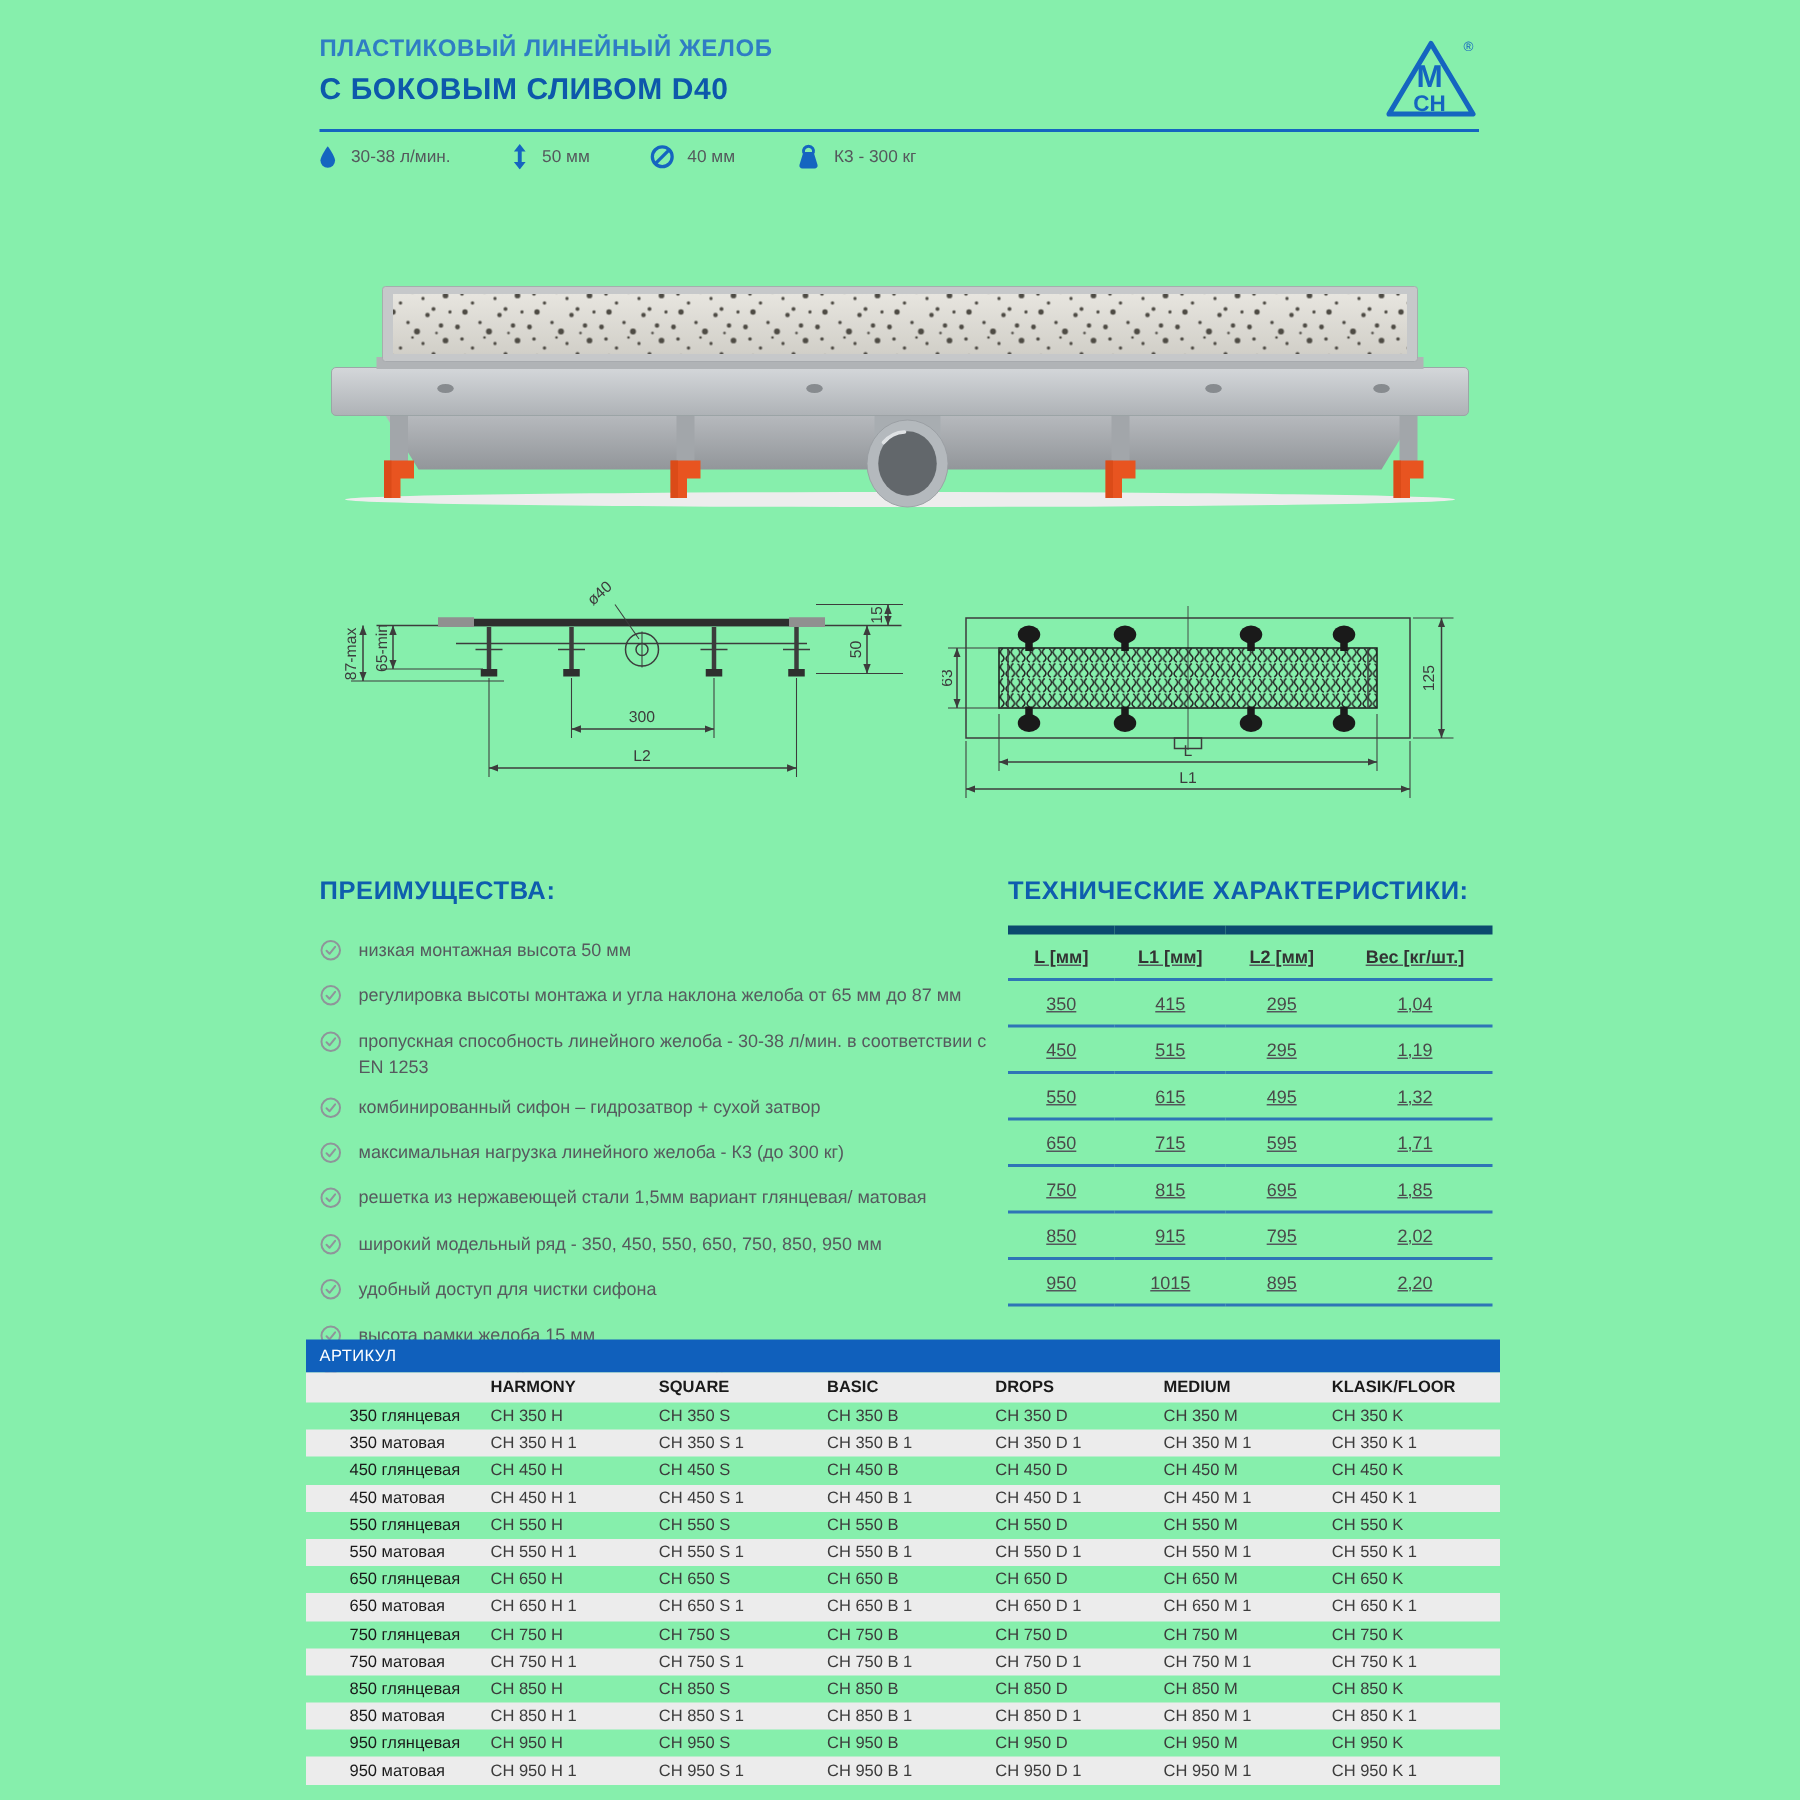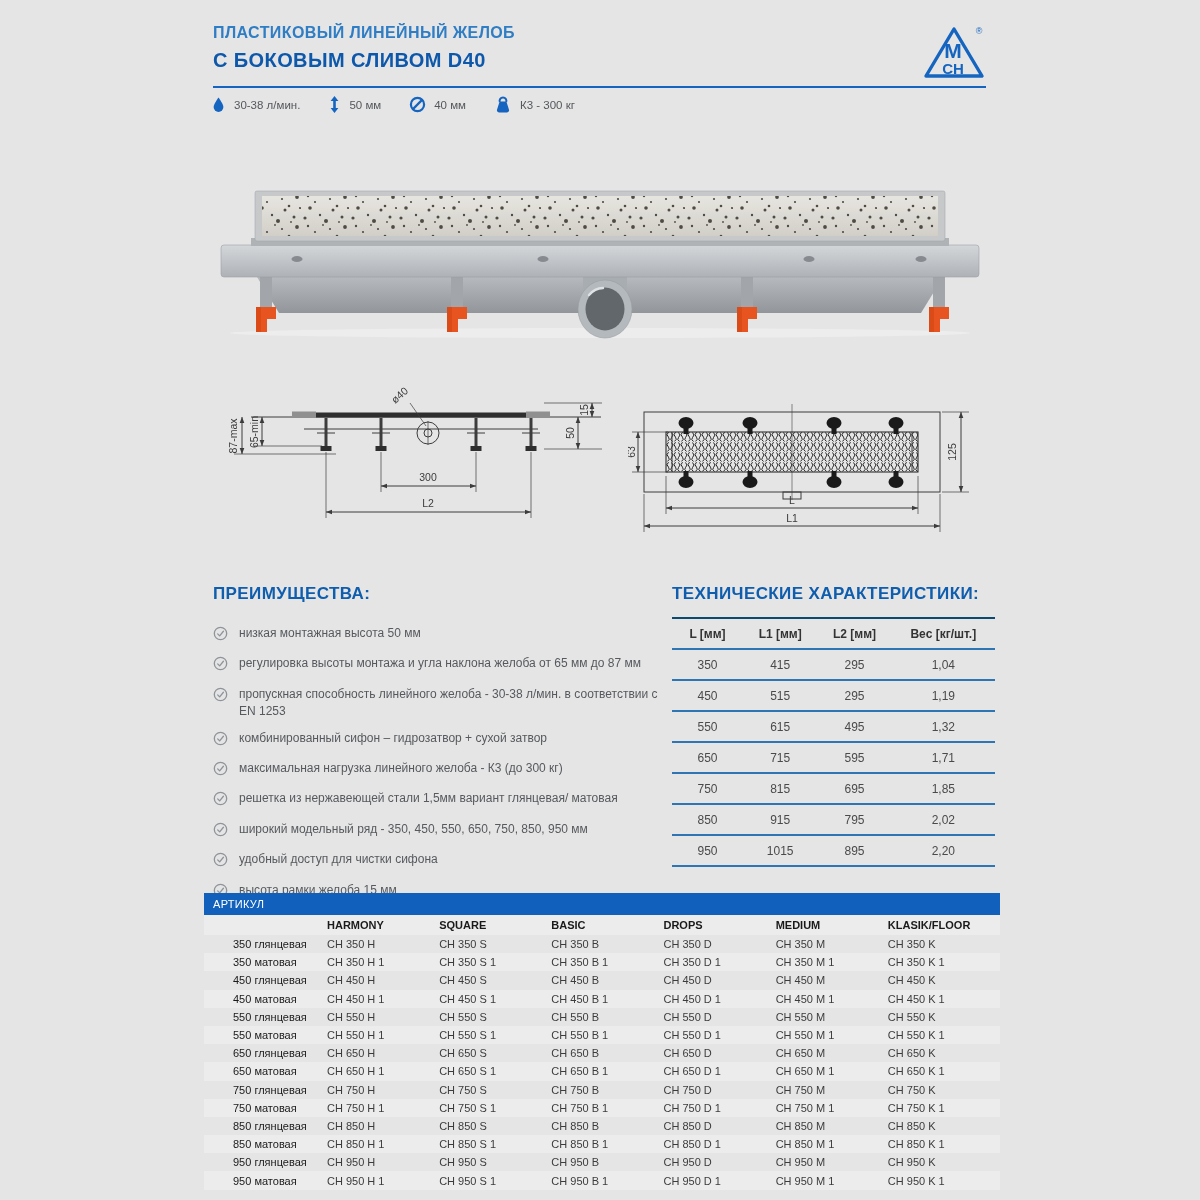--- a/index.html
+++ b/index.html
@@ -1,25 +1,25 @@
 <!DOCTYPE html>
 <html><head>
 <meta charset="utf-8">
 <style>
   html,body{margin:0;padding:0;background:#fff;}
-  .page{position:relative;width:1200px;height:1200px;background:#e5e5e5;overflow:hidden;
+  .page{position:relative;width:1200px;height:1200px;background:#86efac;overflow:hidden;
         font-family:"Liberation Sans",sans-serif;color:#54585c;}
 
   
   .title-block{position:absolute;left:213px;top:24px;}
   .title1{font-size:16px;font-weight:bold;color:#2f7dc4;letter-spacing:0.4px;}
   .title2{font-size:20px;font-weight:bold;color:#0d58ab;letter-spacing:0.4px;margin-top:7px;}
   .logo{position:absolute;left:922px;top:24px;width:64px;height:60px;}
   .rule{position:absolute;left:213px;top:86px;width:773px;height:2px;background:#1565c0;}
-  .specs-row{position:absolute;left:211px;top:96px;display:flex;align-items:center;gap:28px;
+  .specs-row{position:absolute;left:211px;top:96px;display:flex;align-items:center;gap:40px;
              font-size:11.5px;color:#54585c;}
   .spec-item{display:flex;align-items:center;gap:8px;}
   .spec-item svg{display:block;}
 
   
   .photo{position:absolute;left:205px;top:183px;width:790px;height:158px;}
 
   
   .drawing-side{position:absolute;left:226px;top:370px;width:395px;height:175px;}
   .drawing-top{position:absolute;left:628px;top:392px;width:345px;height:150px;}
@@ -28,21 +28,21 @@
 
   
   h2.sec{font-size:17px;font-weight:bold;color:#0e5dae;letter-spacing:0.4px;margin:0;}
   .advantages{position:absolute;left:213px;top:584px;width:452px;}
   .advantages ul{list-style:none;margin:21px 0 0;padding:0;}
   .advantages li{display:flex;gap:11px;margin-bottom:9px;font-size:12px;line-height:1.45;color:#565a5e;}
   .chk{flex:0 0 15px;margin-top:1px;}
   .chk svg{width:15px;height:15px;stroke:#8f949a;fill:none;stroke-width:1.4;stroke-linecap:round;stroke-linejoin:round;}
 
   .tech{position:absolute;left:672px;top:584px;width:323px;}
-  .tech table{width:100%;border-collapse:collapse;margin-top:13px;border-top:2px solid #0c4a6e;}
+  .tech table{width:100%;border-collapse:collapse;margin-top:13px;border-top:6px solid #0c4a6e;text-decoration:underline;}
   .tech th{font-size:12px;color:#333;padding:8px 0 7px;border-bottom:2px solid #2e75b6;}
   .tech td{font-size:12px;color:#4a4a4a;text-align:center;height:27px;border-bottom:2px solid #2e75b6;}
 
   
   .articles{position:absolute;left:204px;top:893px;width:796px;font-size:11px;}
   .articles-bar{height:22px;background:#1060bc;color:#fff;line-height:22px;padding-left:9px;
                 font-size:11px;letter-spacing:0.3px;}
   .agrid{width:100%;}
   .ahead,.arow{display:grid;grid-template-columns:99px repeat(6,1fr);align-items:center;padding-left:24px;}
   .ahead{background:#ececec;height:20px;font-weight:bold;color:#1a1a1a;}

